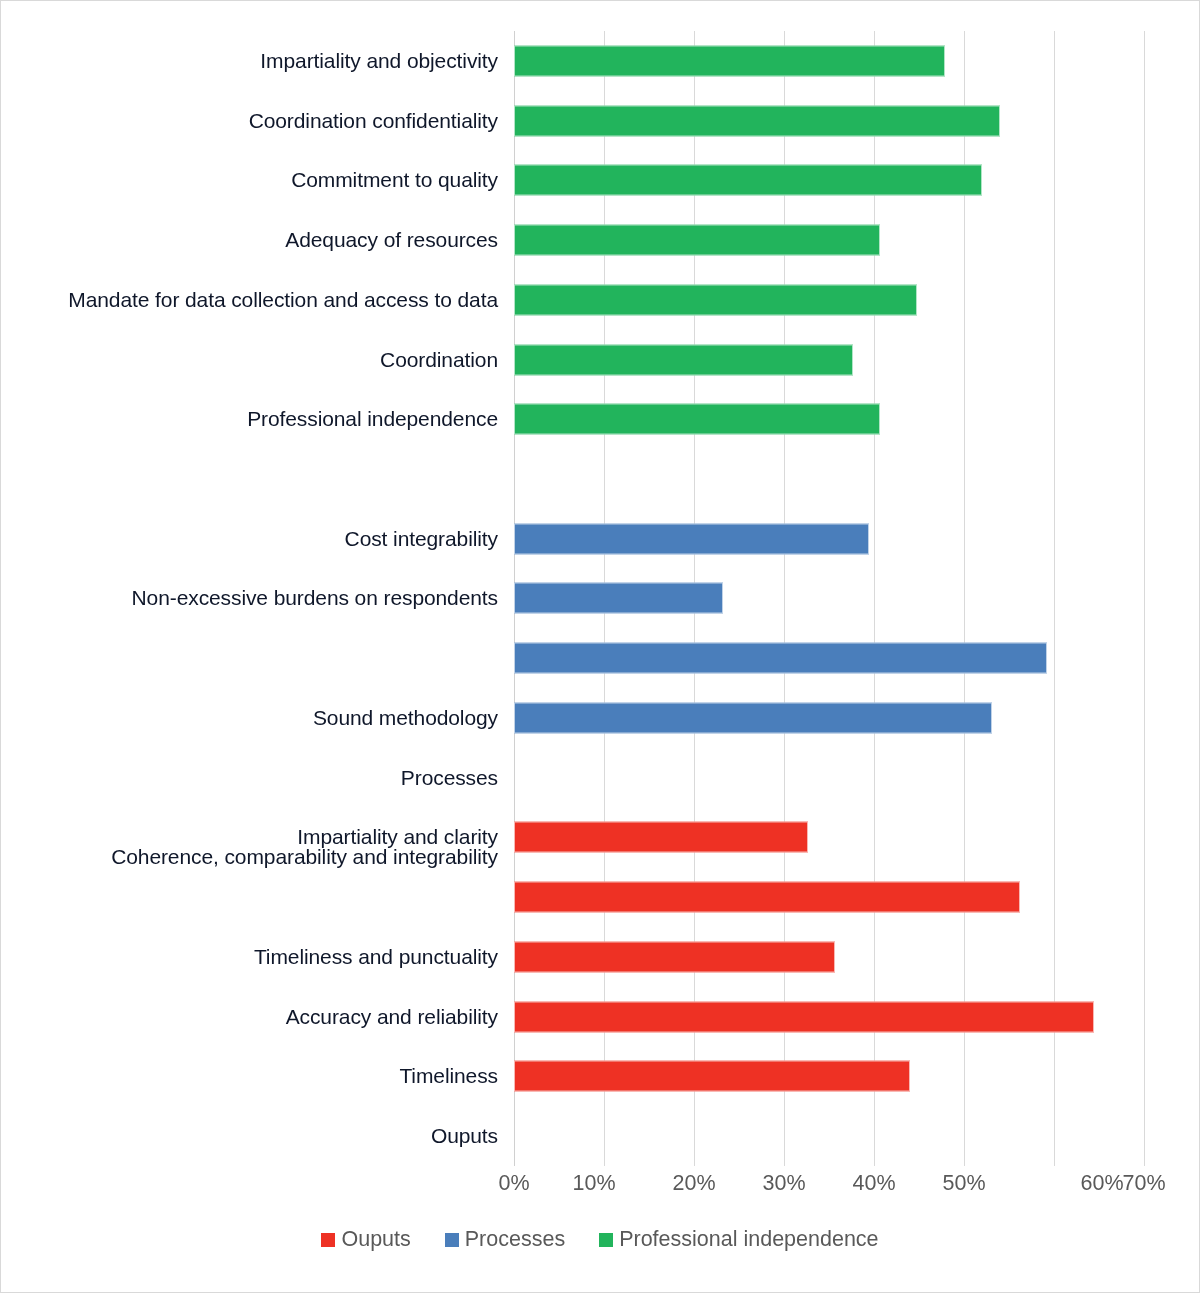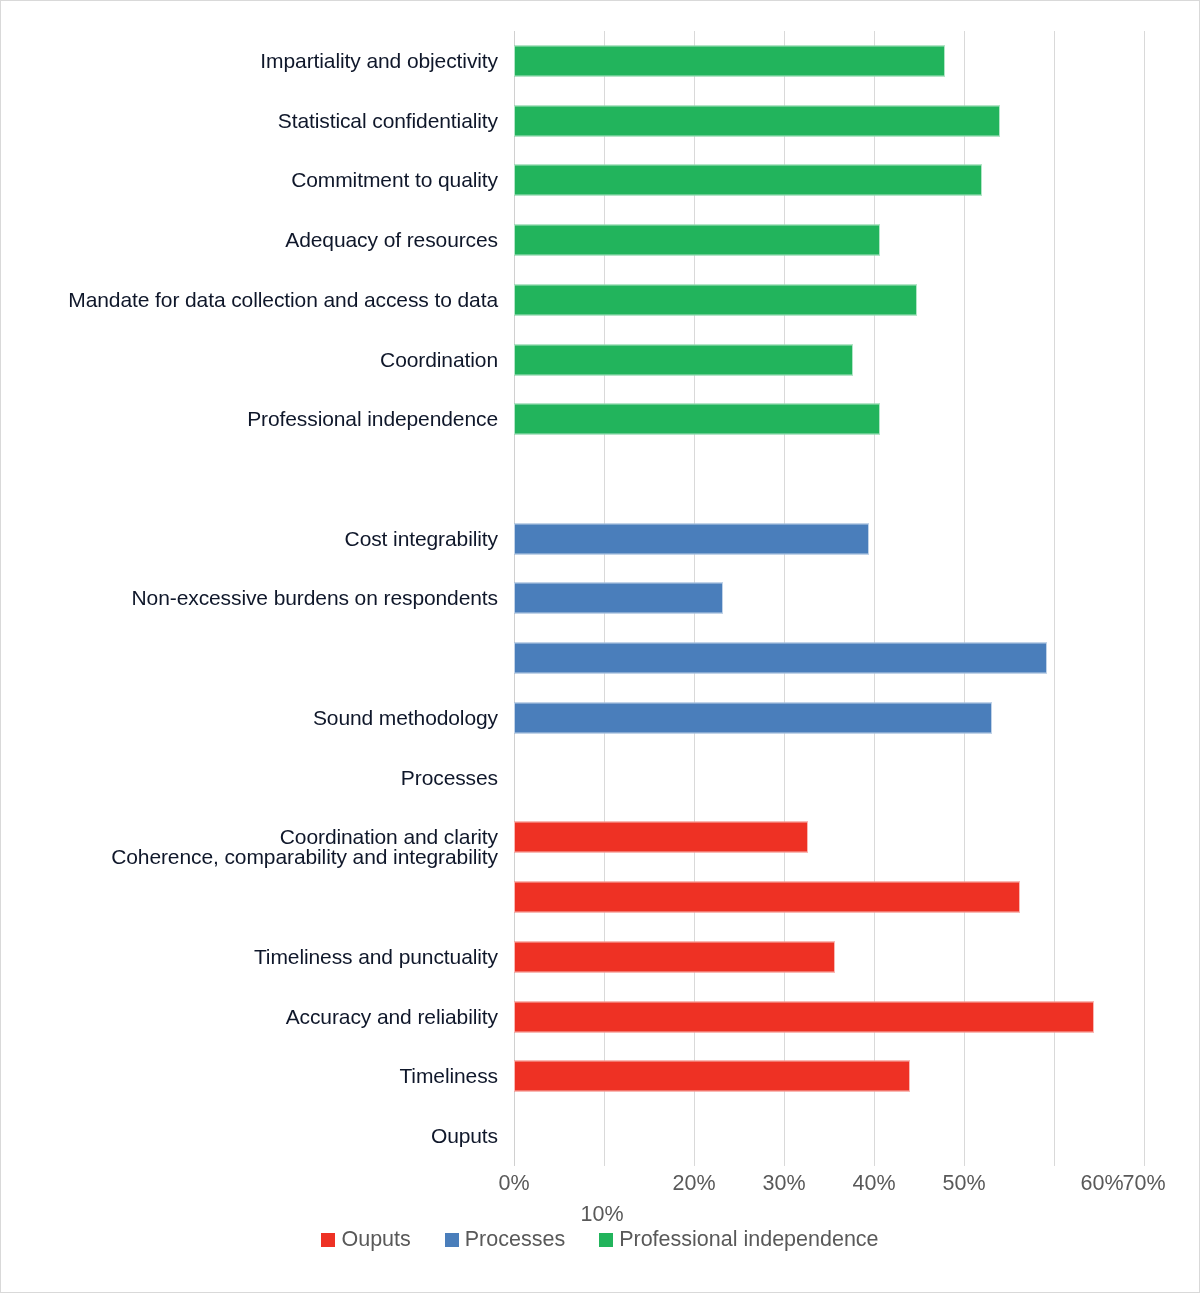--- a/index.html
+++ b/index.html
@@ -133,31 +133,31 @@
     white-space: nowrap;
   }
 </style>
 </head>
 <body>
 
 <div id="chart-frame">
 
   <div class="cat-labels">
       <div class="cat-label" style="top: 0px; height: 59.7368px;">Impartiality and objectivity</div>
-      <div class="cat-label" style="top: 59.7368px; height: 59.7368px;">Statistical confidentiality</div>
+      <div class="cat-label" style="top: 59.7368px; height: 59.7368px;">Coordination confidentiality</div>
       <div class="cat-label" style="top: 119.474px; height: 59.7368px;">Commitment to quality</div>
       <div class="cat-label" style="top: 179.211px; height: 59.7368px;">Adequacy of resources</div>
       <div class="cat-label" style="top: 238.947px; height: 59.7368px;">Mandate for data collection and access to data</div>
       <div class="cat-label" style="top: 298.684px; height: 59.7368px;">Coordination</div>
       <div class="cat-label" style="top: 358.421px; height: 59.7368px;">Professional independence</div>
       <div class="cat-label" style="top: 477.895px; height: 59.7368px;">Cost integrability</div>
       <div class="cat-label" style="top: 537.632px; height: 59.7368px;">Non-excessive burdens on respondents</div>
       <div class="cat-label" style="top: 657.105px; height: 59.7368px;">Sound methodology</div>
       <div class="cat-label" style="top: 716.842px; height: 59.7368px;">Processes</div>
-      <div class="cat-label" style="top: 776.579px; height: 59.7368px;">Coordination and clarity</div>
+      <div class="cat-label" style="top: 776.579px; height: 59.7368px;">Impartiality and clarity</div>
       <div class="cat-label" style="top: 796px; height: 59.7368px;">Coherence, comparability and integrability</div>
       <div class="cat-label" style="top: 896.053px; height: 59.7368px;">Timeliness and punctuality</div>
       <div class="cat-label" style="top: 955.789px; height: 59.7368px;">Accuracy and reliability</div>
       <div class="cat-label" style="top: 1015.53px; height: 59.7368px;">Timeliness</div>
       <div class="cat-label" style="top: 1075.26px; height: 59.7368px;">Ouputs</div>
     </div>
 
   <div class="plot-area">
     <div class="gridlines">
         <div class="gridline axis-zero" style="left: 0px;"></div>
@@ -219,21 +219,21 @@
         </div>
         <div class="row" style="top: 1015.53px; height: 59.7368px;">
           <div class="bar outputs" title="Relevance: 43.8%" style="width: 394.2px;"></div>
         </div>
         <div class="row" style="top: 1075.26px; height: 59.7368px;"></div>
       </div>
   </div>
 
   <div class="x-axis">
       <div class="x-tick" style="left: 0px;">0%</div>
-      <div class="x-tick" style="left: 88px; margin-top: 31px;">10%</div>
+      <div class="x-tick" style="left: 80px;">10%</div>
       <div class="x-tick" style="left: 180px;">20%</div>
       <div class="x-tick" style="left: 270px;">30%</div>
       <div class="x-tick" style="left: 360px;">40%</div>
       <div class="x-tick" style="left: 450px;">50%</div>
       <div class="x-tick" style="left: 540px; margin-left: 48px;">60%</div>
       <div class="x-tick" style="left: 630px;">70%</div>
     </div>
 
   <div class="legend">
       <div class="legend-item">

